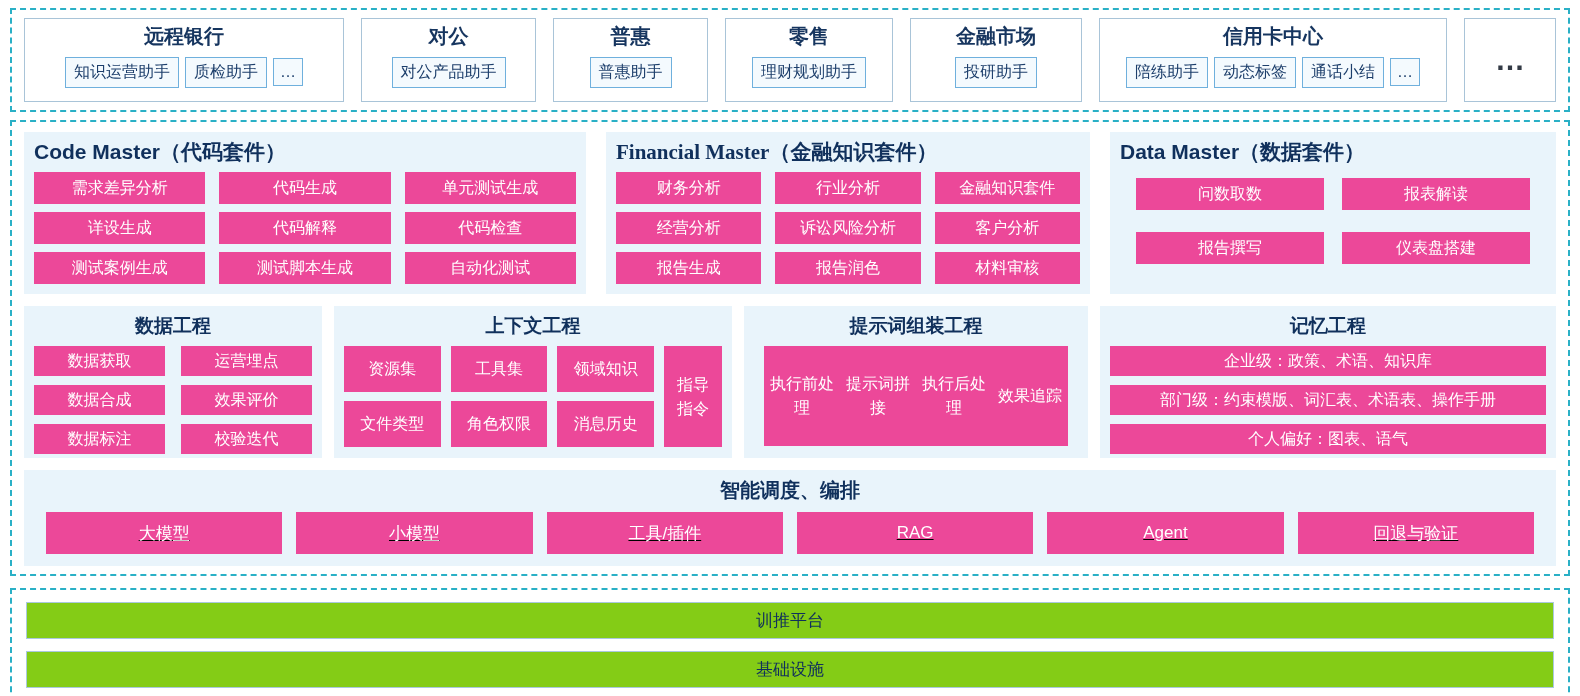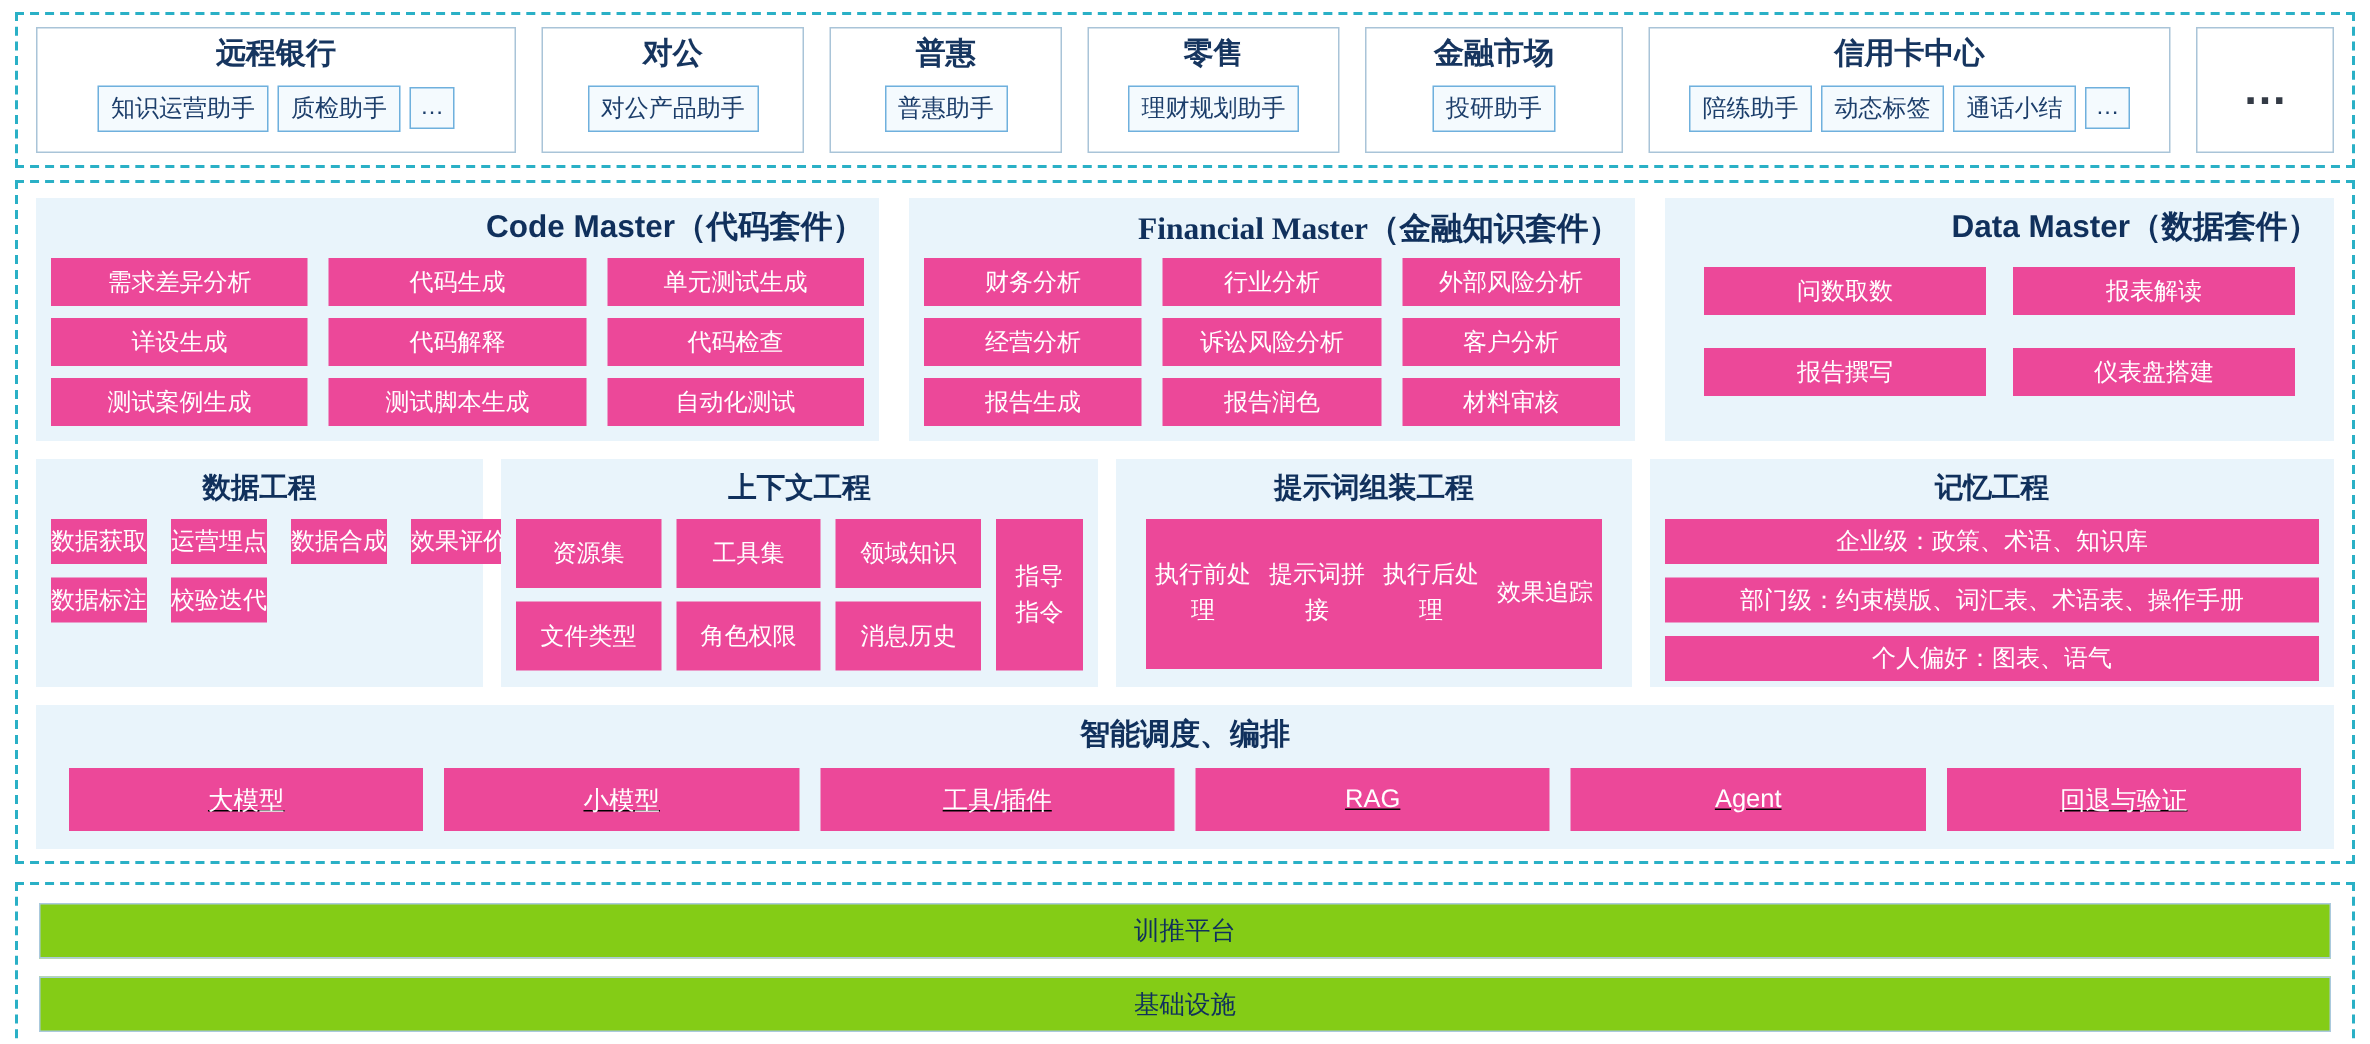--- a/index.html
+++ b/index.html
@@ -16,33 +16,33 @@
   .biz-title { font-size: 20px; font-weight: bold; color: #16355f; text-align: center; line-height: 28px; }
   .biz-items { display: flex; gap: 6px; justify-content: center; align-items: center; flex: 1; }
   .biz-btn { border: 1px solid #6fb0dd; background: #f4fafe; color: #1c3e6b; font-size: 16px; padding: 4px 8px; white-space: nowrap; }
   .biz-btn.tiny { padding: 4px 6px; }
   .biz-more { border: 1px solid #a9c4d8; width: 92px; display: flex; align-items: center; justify-content: center; font-size: 30px; font-weight: bold; color: #333a45; background: #ffffff; }
 
   
   .mid-band { padding: 10px 12px 8px; }
   .suites-row { display: flex; gap: 20px; margin-bottom: 12px; }
   .panel { background: #e9f4fb; padding: 6px 10px 10px; }
-  .suite-title { font-size: 21px; font-weight: bold; color: #10305c; text-align: right; line-height: 28px; margin-bottom: 6px; }
+  .suite-title { font-size: 21px; font-weight: bold; color: #10305c; text-align: left; line-height: 28px; margin-bottom: 6px; }
   .grid3 { display: grid; grid-template-columns: repeat(3, 1fr); gap: 8px 14px; }
   .blue-btn { background: #ec4899; color: #ffffff; font-size: 16px; display: flex; align-items: center; justify-content: center; text-align: center; height: 32px; white-space: nowrap; }
   .suite-code { width: 562px; }
   .suite-fin { width: 484px; font-family: Liberation Serif, serif; }
   .suite-data { flex: 1; }
   .grid2 { display: grid; grid-template-columns: repeat(2, 1fr); gap: 22px 18px; padding: 6px 16px; }
 
   .eng-row { display: flex; gap: 12px; margin-bottom: 12px; }
   .eng-panel { background: #e9f4fb; padding: 6px 10px 10px; height: 152px; }
   .eng-title { font-size: 19px; font-weight: bold; color: #10305c; text-align: center; line-height: 28px; margin-bottom: 6px; }
   .panel-data-eng { width: 298px; }
-  .panel-data-eng .grid2e { display: grid; grid-template-columns: repeat(4, 1fr); gap: 9px 16px; }
+  .panel-data-eng .grid2e { display: grid; grid-template-columns: repeat(2, 1fr); gap: 9px 16px; }
   .panel-data-eng .blue-btn { height: 30px; }
   .panel-context { width: 398px; }
   .ctx-body { display: flex; gap: 10px; }
   .ctx-grid { flex: 1; display: grid; grid-template-columns: repeat(3, 1fr); gap: 9px 10px; }
   .ctx-grid .blue-btn { height: 46px; font-size: 16px; }
   .ctx-side { width: 58px; height: 101px; padding: 0 6px; white-space: normal; word-break: break-all; line-height: 1.5; }
   .panel-prompt { width: 344px; }
   .prompt-body { display: flex; justify-content: space-between; padding: 0 10px; }
   .tall-btn { width: 80px; height: 100px; padding: 0 6px; white-space: normal; word-break: break-all; line-height: 1.5; }
   .panel-memory { flex: 1; }
@@ -130,21 +130,21 @@
         <div class="blue-btn">测试脚本生成</div>
         <div class="blue-btn">自动化测试</div>
       </div>
     </div>
 
     <div class="panel suite-fin">
       <div class="suite-title">Financial Master（金融知识套件）</div>
       <div class="grid3">
         <div class="blue-btn">财务分析</div>
         <div class="blue-btn">行业分析</div>
-        <div class="blue-btn">外部风险分析</div>
+        <div class="blue-btn">金融知识套件</div>
         <div class="blue-btn">经营分析</div>
         <div class="blue-btn">诉讼风险分析</div>
         <div class="blue-btn">客户分析</div>
         <div class="blue-btn">报告生成</div>
         <div class="blue-btn">报告润色</div>
         <div class="blue-btn">材料审核</div>
       </div>
     </div>
 
     <div class="panel suite-data">

